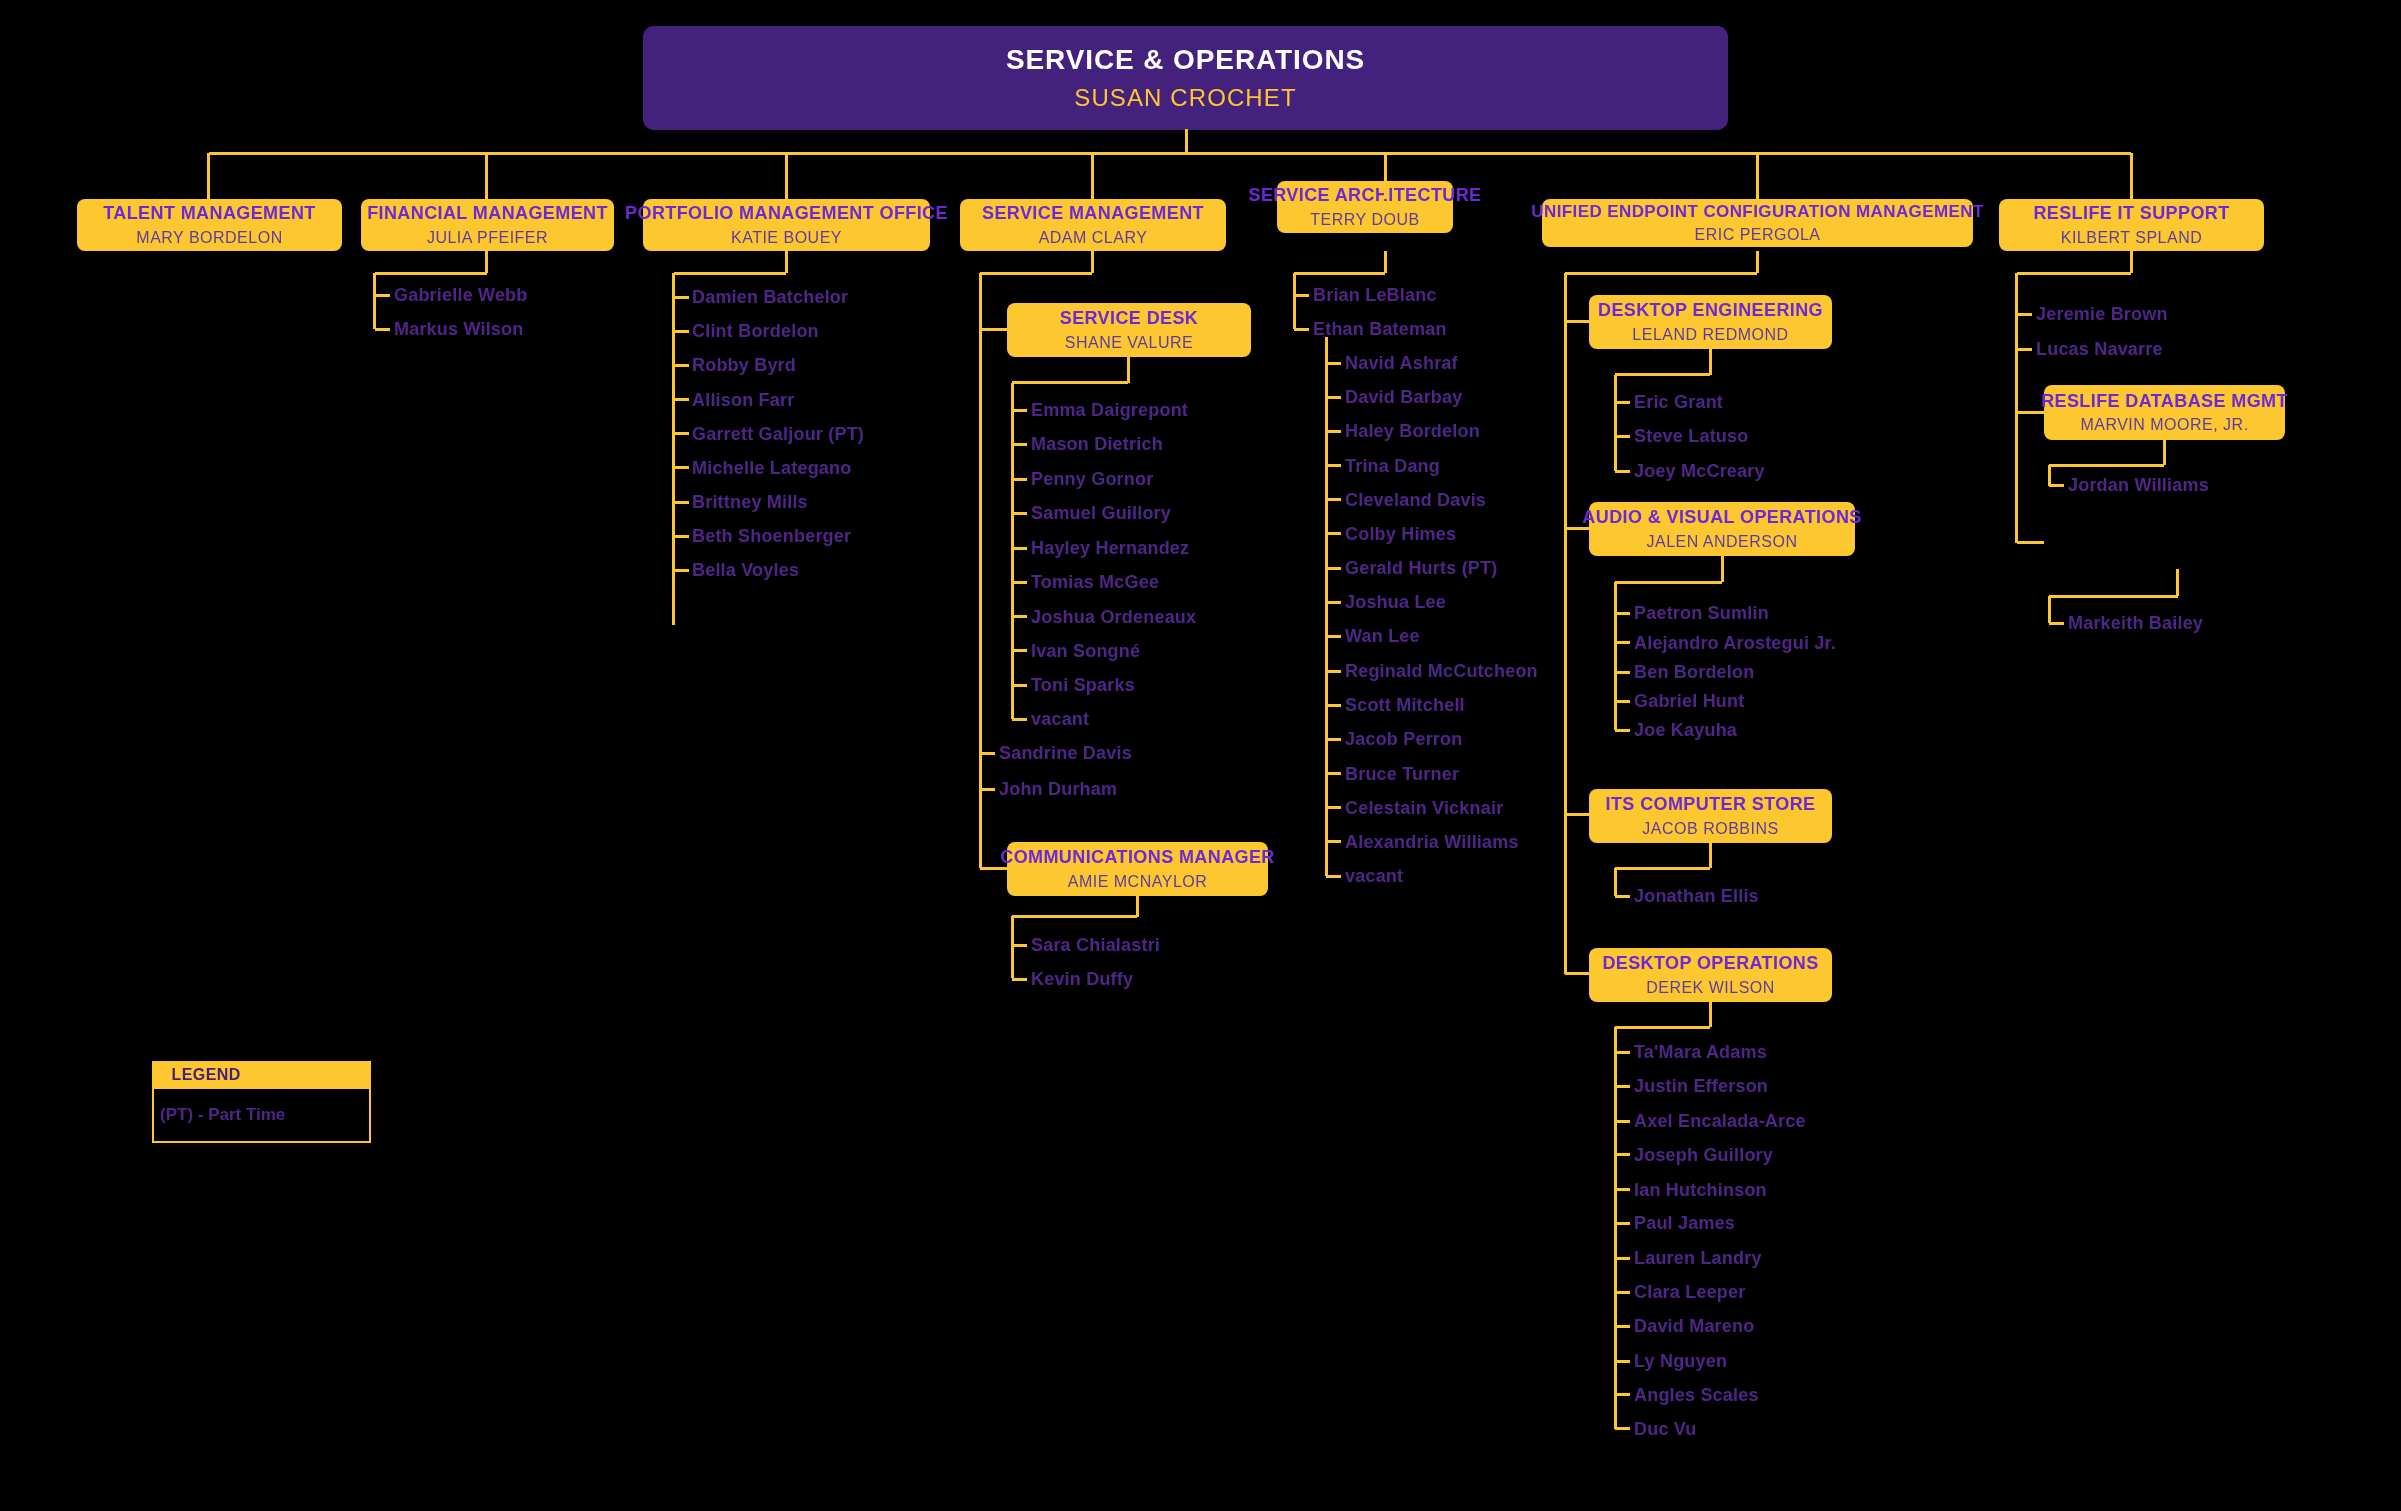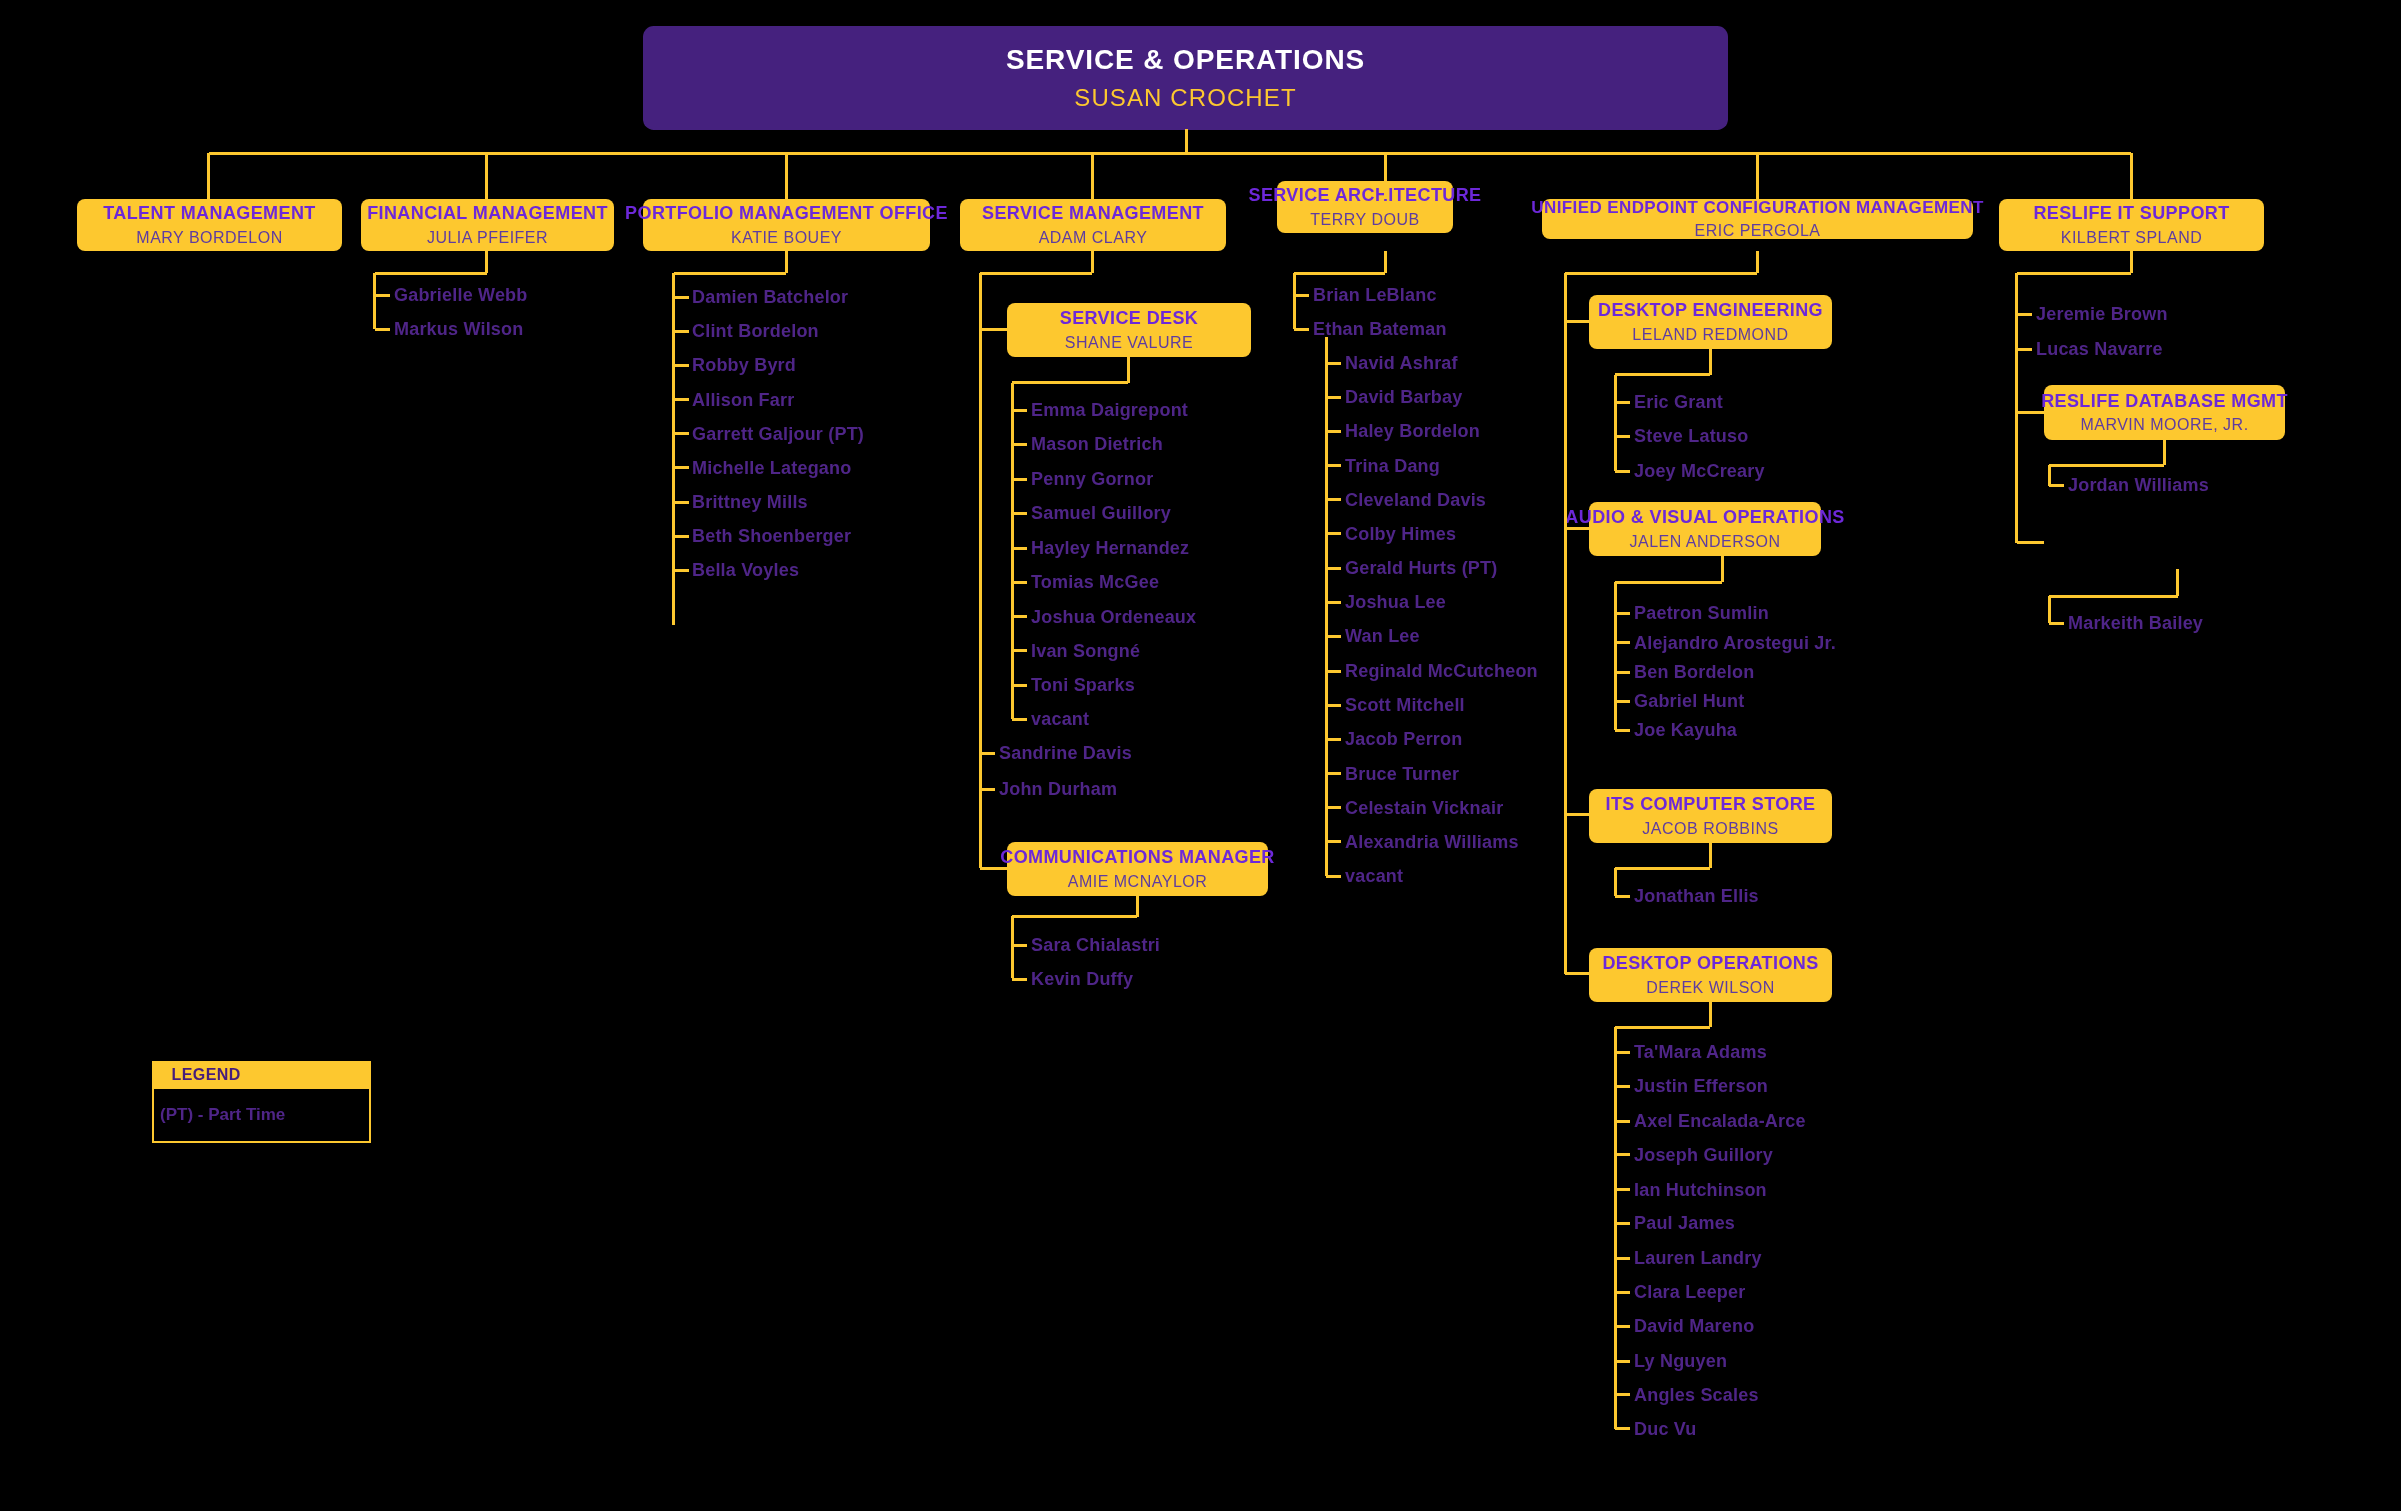--- a/index.html
+++ b/index.html
@@ -51,42 +51,42 @@
     <div class="box-name">KATIE BOUEY</div>
   </div>
   <div class="box" style="left:960px;top:199px;width:266px;height:52px">
     <div class="box-title">SERVICE MANAGEMENT</div>
     <div class="box-name">ADAM CLARY</div>
   </div>
   <div class="box" style="left:1277px;top:181px;width:176px;height:52px">
     <div class="box-title">SERVICE ARCHITECTURE</div>
     <div class="box-name">TERRY DOUB</div>
   </div>
-  <div class="box" style="left:1542px;top:199px;width:431px;height:40px">
+  <div class="box" style="left:1542px;top:199px;width:431px;height:48px">
     <div class="box-title title-sm">UNIFIED ENDPOINT CONFIGURATION MANAGEMENT</div>
     <div class="box-name">ERIC PERGOLA</div>
   </div>
   <div class="box" style="left:1999px;top:199px;width:265px;height:52px">
     <div class="box-title">RESLIFE IT SUPPORT</div>
     <div class="box-name">KILBERT SPLAND</div>
   </div>
 
   <div class="box" style="left:1007px;top:303px;width:244px;height:54px">
     <div class="box-title">SERVICE DESK</div>
     <div class="box-name">SHANE VALURE</div>
   </div>
   <div class="box" style="left:1007px;top:842px;width:261px;height:54px">
     <div class="box-title">COMMUNICATIONS MANAGER</div>
     <div class="box-name">AMIE MCNAYLOR</div>
   </div>
   <div class="box" style="left:1589px;top:295px;width:243px;height:54px">
     <div class="box-title">DESKTOP ENGINEERING</div>
     <div class="box-name">LELAND REDMOND</div>
   </div>
-  <div class="box" style="left:1589px;top:502px;width:232px;height:54px">
+  <div class="box" style="left:1589px;top:502px;width:266px;height:54px">
     <div class="box-title">AUDIO &amp; VISUAL OPERATIONS</div>
     <div class="box-name">JALEN ANDERSON</div>
   </div>
   <div class="box" style="left:1589px;top:789px;width:243px;height:54px">
     <div class="box-title">ITS COMPUTER STORE</div>
     <div class="box-name">JACOB ROBBINS</div>
   </div>
   <div class="box" style="left:1589px;top:948px;width:243px;height:54px">
     <div class="box-title">DESKTOP OPERATIONS</div>
     <div class="box-name">DEREK WILSON</div>

